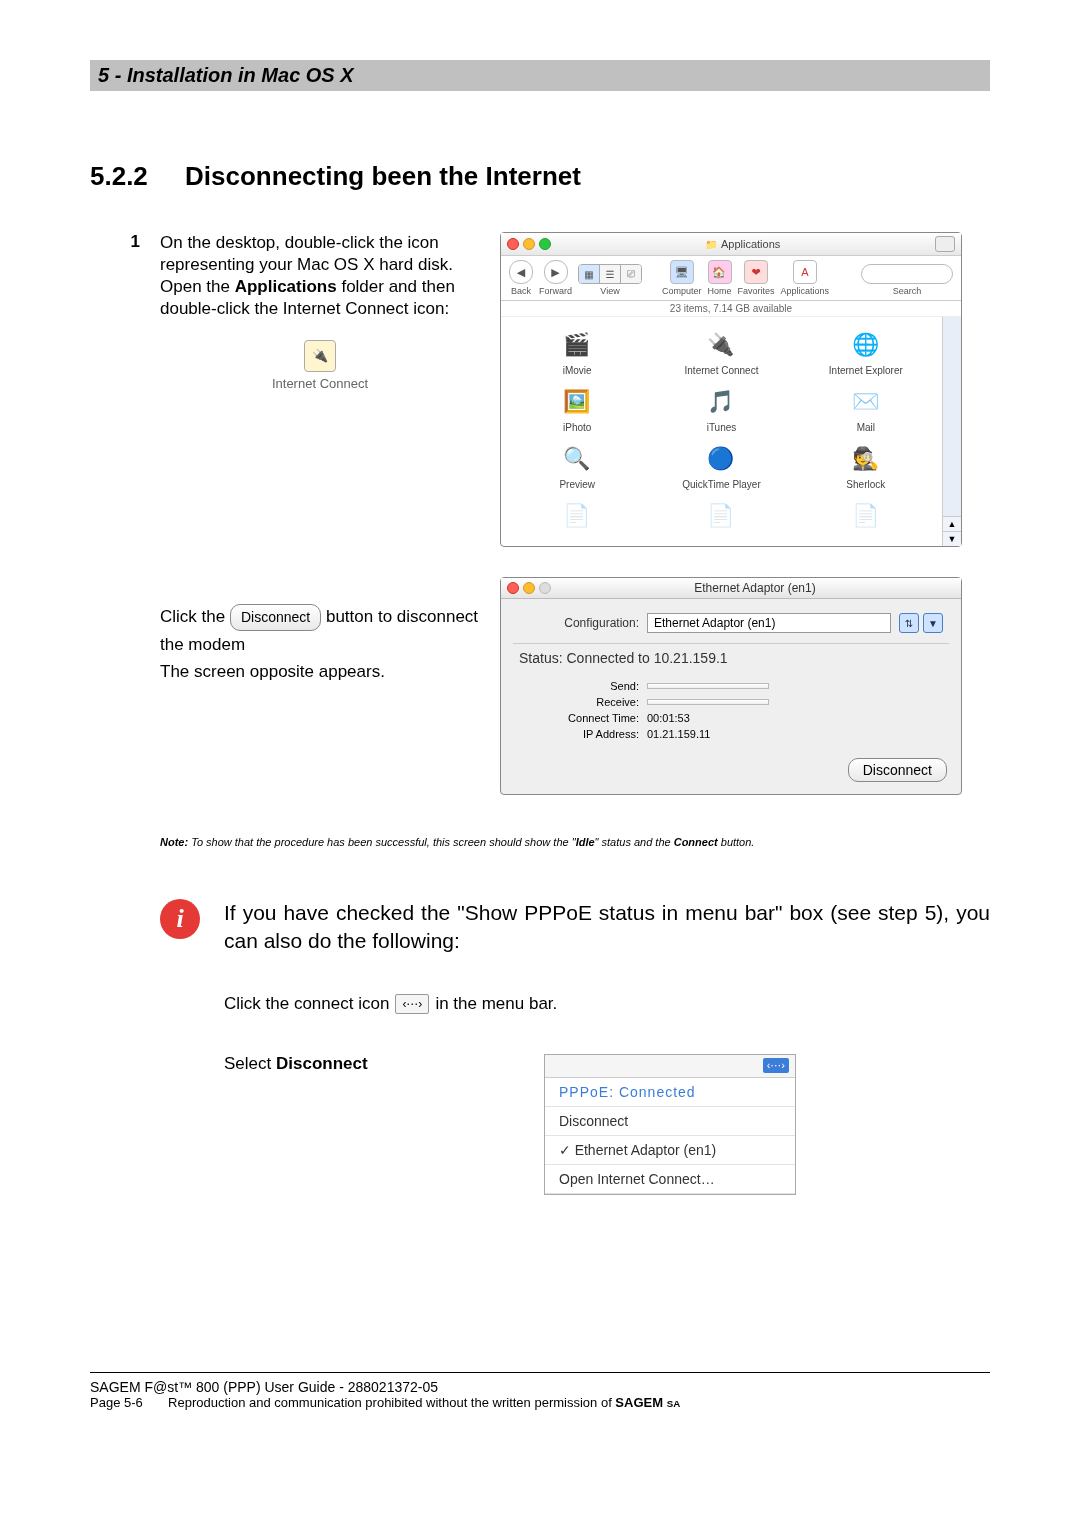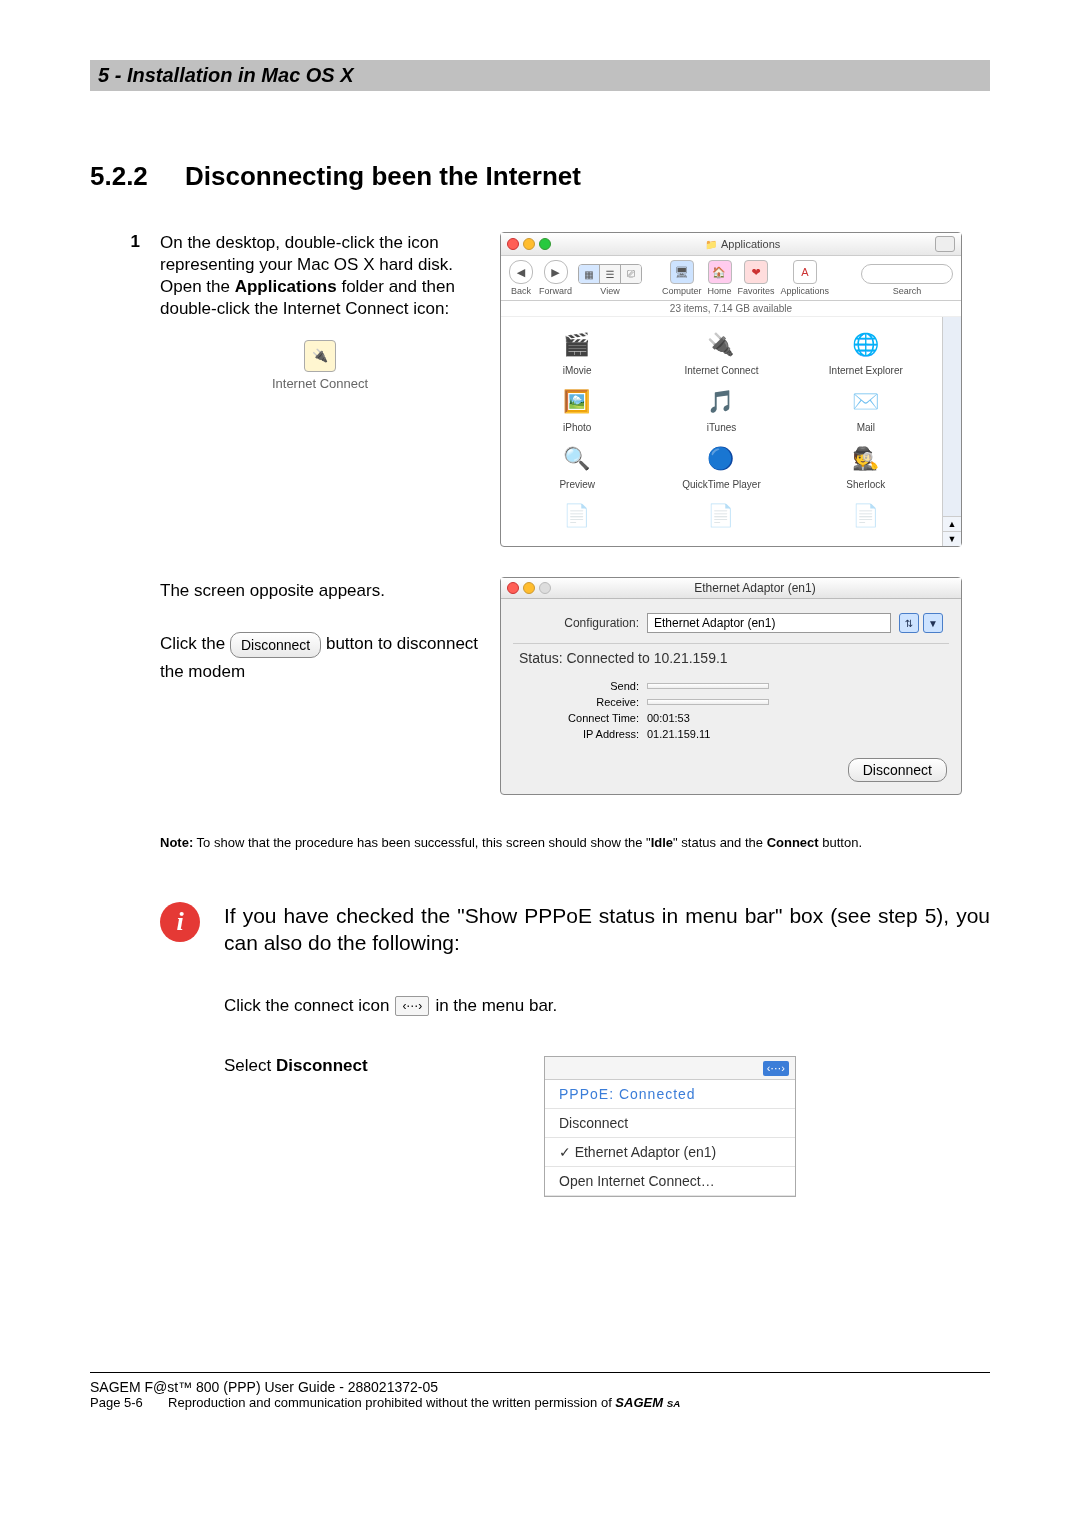--- a/index.html
+++ b/index.html
@@ -101,21 +101,21 @@
   .eth-lbl{width:120px;text-align:right;margin-right:8px;color:#333;}
   .eth-sel{flex:1;border:1px solid #999;background:#fff;padding:2px 6px;position:relative;}
   .eth-arrows{display:flex;gap:4px;margin-left:8px;}
   .eth-arrows .a{width:18px;height:18px;border:1px solid #4a7ec9;border-radius:3px;background:#cde3ff;display:flex;align-items:center;justify-content:center;font-size:10px;color:#235;}
   .eth-sep{border-top:1px solid #ccc;margin:6px -6px;}
   .eth-stat{font-size:14px;color:#333;}
   .eth-field{display:flex;align-items:center;font-size:11px;margin:4px 0;}
   .eth-field .fl{width:120px;text-align:right;margin-right:8px;}
   .eth-bar{height:4px;flex:1;border:1px solid #bbb;background:linear-gradient(#fff,#eee);max-width:120px;}
   .eth-foot{display:flex;justify-content:flex-end;padding:0 14px 12px;}
-  .note-block { margin-top:40px; margin-left:70px; font-size:13px; line-height:1.3; text-align:justify;}
+  .note-block { margin-top:40px; margin-left:70px; font-size:11px; line-height:1.3; text-align:justify;font-style:italic;}
   .info-row { display:flex; gap:24px; margin-top:50px; margin-left:70px; align-items:flex-start;}
   .info-icon {
     width:40px;height:40px;border-radius:50%;background:#e53935;color:#fff;
     display:flex;align-items:center;justify-content:center;font-size:26px;font-weight:bold;
     flex-shrink:0; font-family: Georgia, serif; font-style: italic;
   }
   .info-text { font-size:21px; line-height:1.3; text-align:justify;}
   .menubar-row { margin-top:40px; margin-left:134px; font-size:17px; display:flex; align-items:center; gap:6px;}
   .menubar-ico { border:1px solid #999; background:#f5f5f5; padding:2px 6px; font-size:12px; border-radius:2px;}
   .select-row { margin-top:40px; margin-left:134px; display:flex; gap:40px; align-items:flex-start;}
@@ -126,21 +126,21 @@
   .menu-bar .sym{ background:#3b7dd8;color:#fff;font-size:11px;padding:1px 4px;border-radius:2px;}
   .menu-item { padding:6px 14px; border-bottom:1px solid #e3e3e3; color:#333;}
   .menu-item.status{ color:#3b7dd8; letter-spacing:1px;}
   .menu-item.check::before{content:"✓ "; }
 
   .footer {
     position:absolute; bottom:30px; left:90px; right:90px;
     border-top:1px solid #000; padding-top:6px; font-size:14px;
   }
   .footer .l2{ font-size:13px;}
-  .sagem { font-style:italic; font-weight:bold;}
+  .sagem { font-weight:bold;}
   .sagem .sa{ font-size:0.75em;}
 </style>
 </head>
 <body>
 
 <div class="page">
   <div class="header-bar">5 - Installation in Mac OS X</div>
 
   <div class="section-heading">
     <span class="sect-num">5.2.2</span>
@@ -258,26 +258,26 @@
             <div class="scrollbtn">▲</div>
             <div class="scrollbtn">▼</div>
           </div>
         </div>
       </div>
     </div>
   </div>
 
   <div class="step2">
     <div class="step2-text">
-      <div>The screen opposite appears.</div>
       <div style="margin-top:26px;">
         <span>Click the </span>
         <span class="pill-btn">Disconnect</span>
         <span> button to disconnect the modem</span>
       </div>
+      <div>The screen opposite appears.</div>
     </div>
     <div>
       <div class="eth-window">
         <div class="eth-title">
           <span class="tl-dot dot-red"></span>
           <span class="tl-dot dot-yellow"></span>
           <span class="tl-dot" style="background:#ddd;border:1px solid #bbb;"></span>
           <span class="t">Ethernet Adaptor (en1)</span>
         </div>
         <div class="eth-body">

